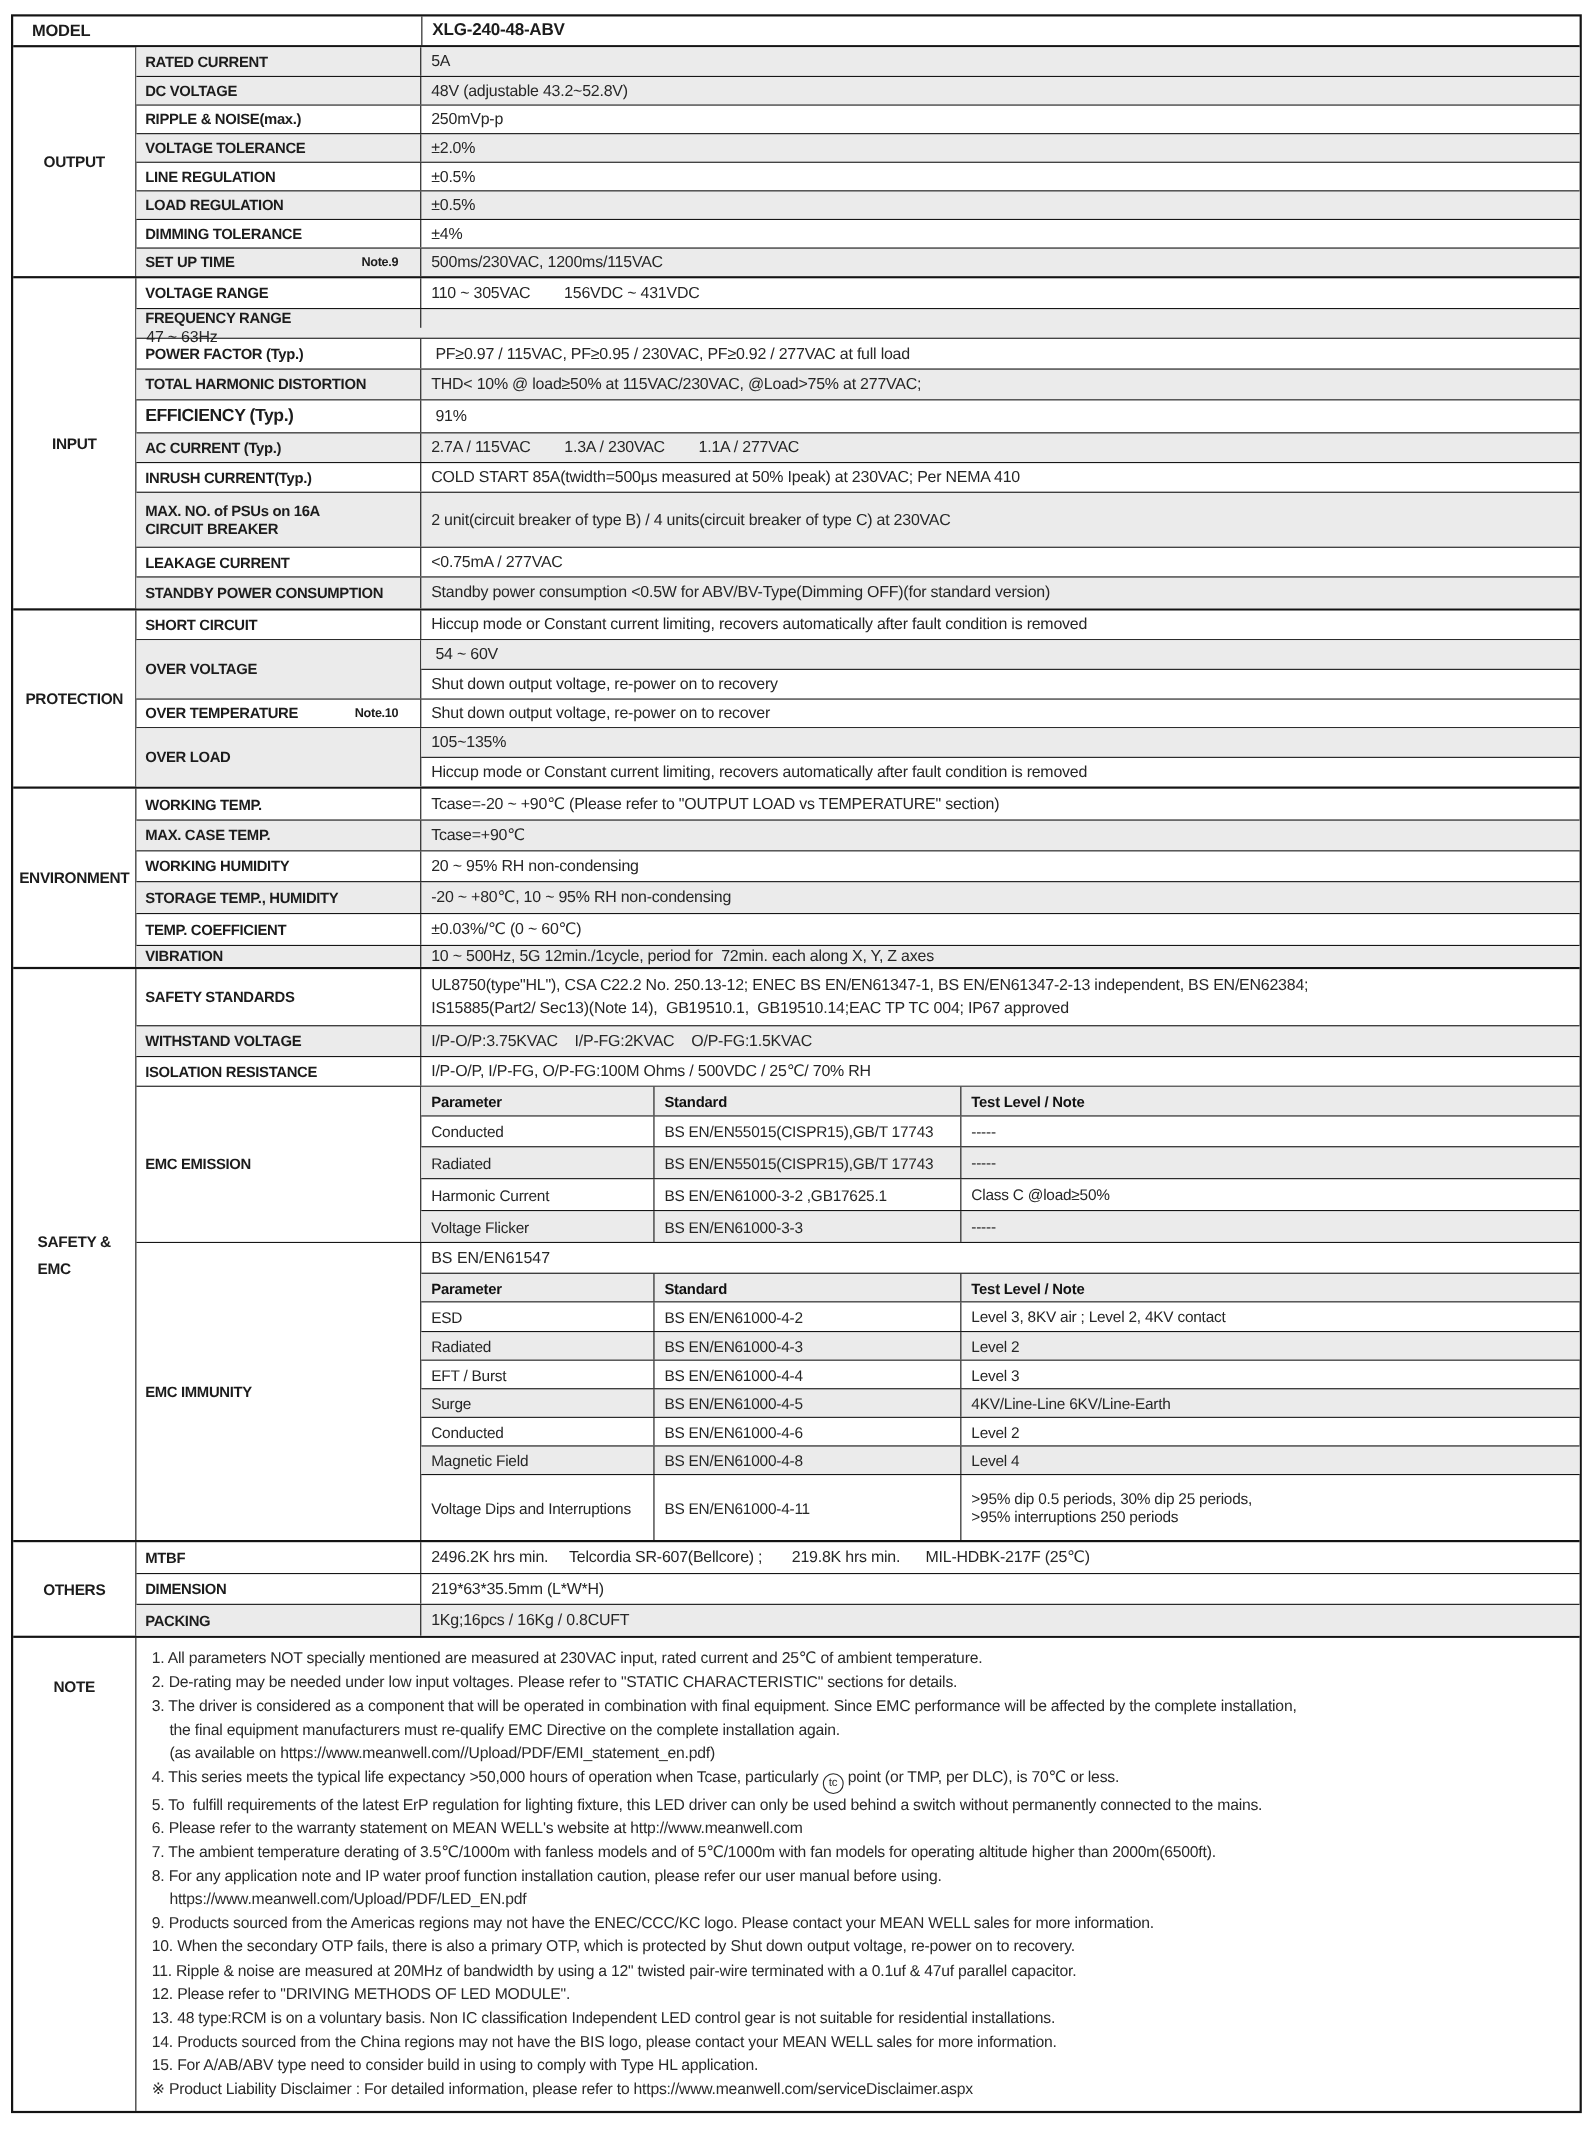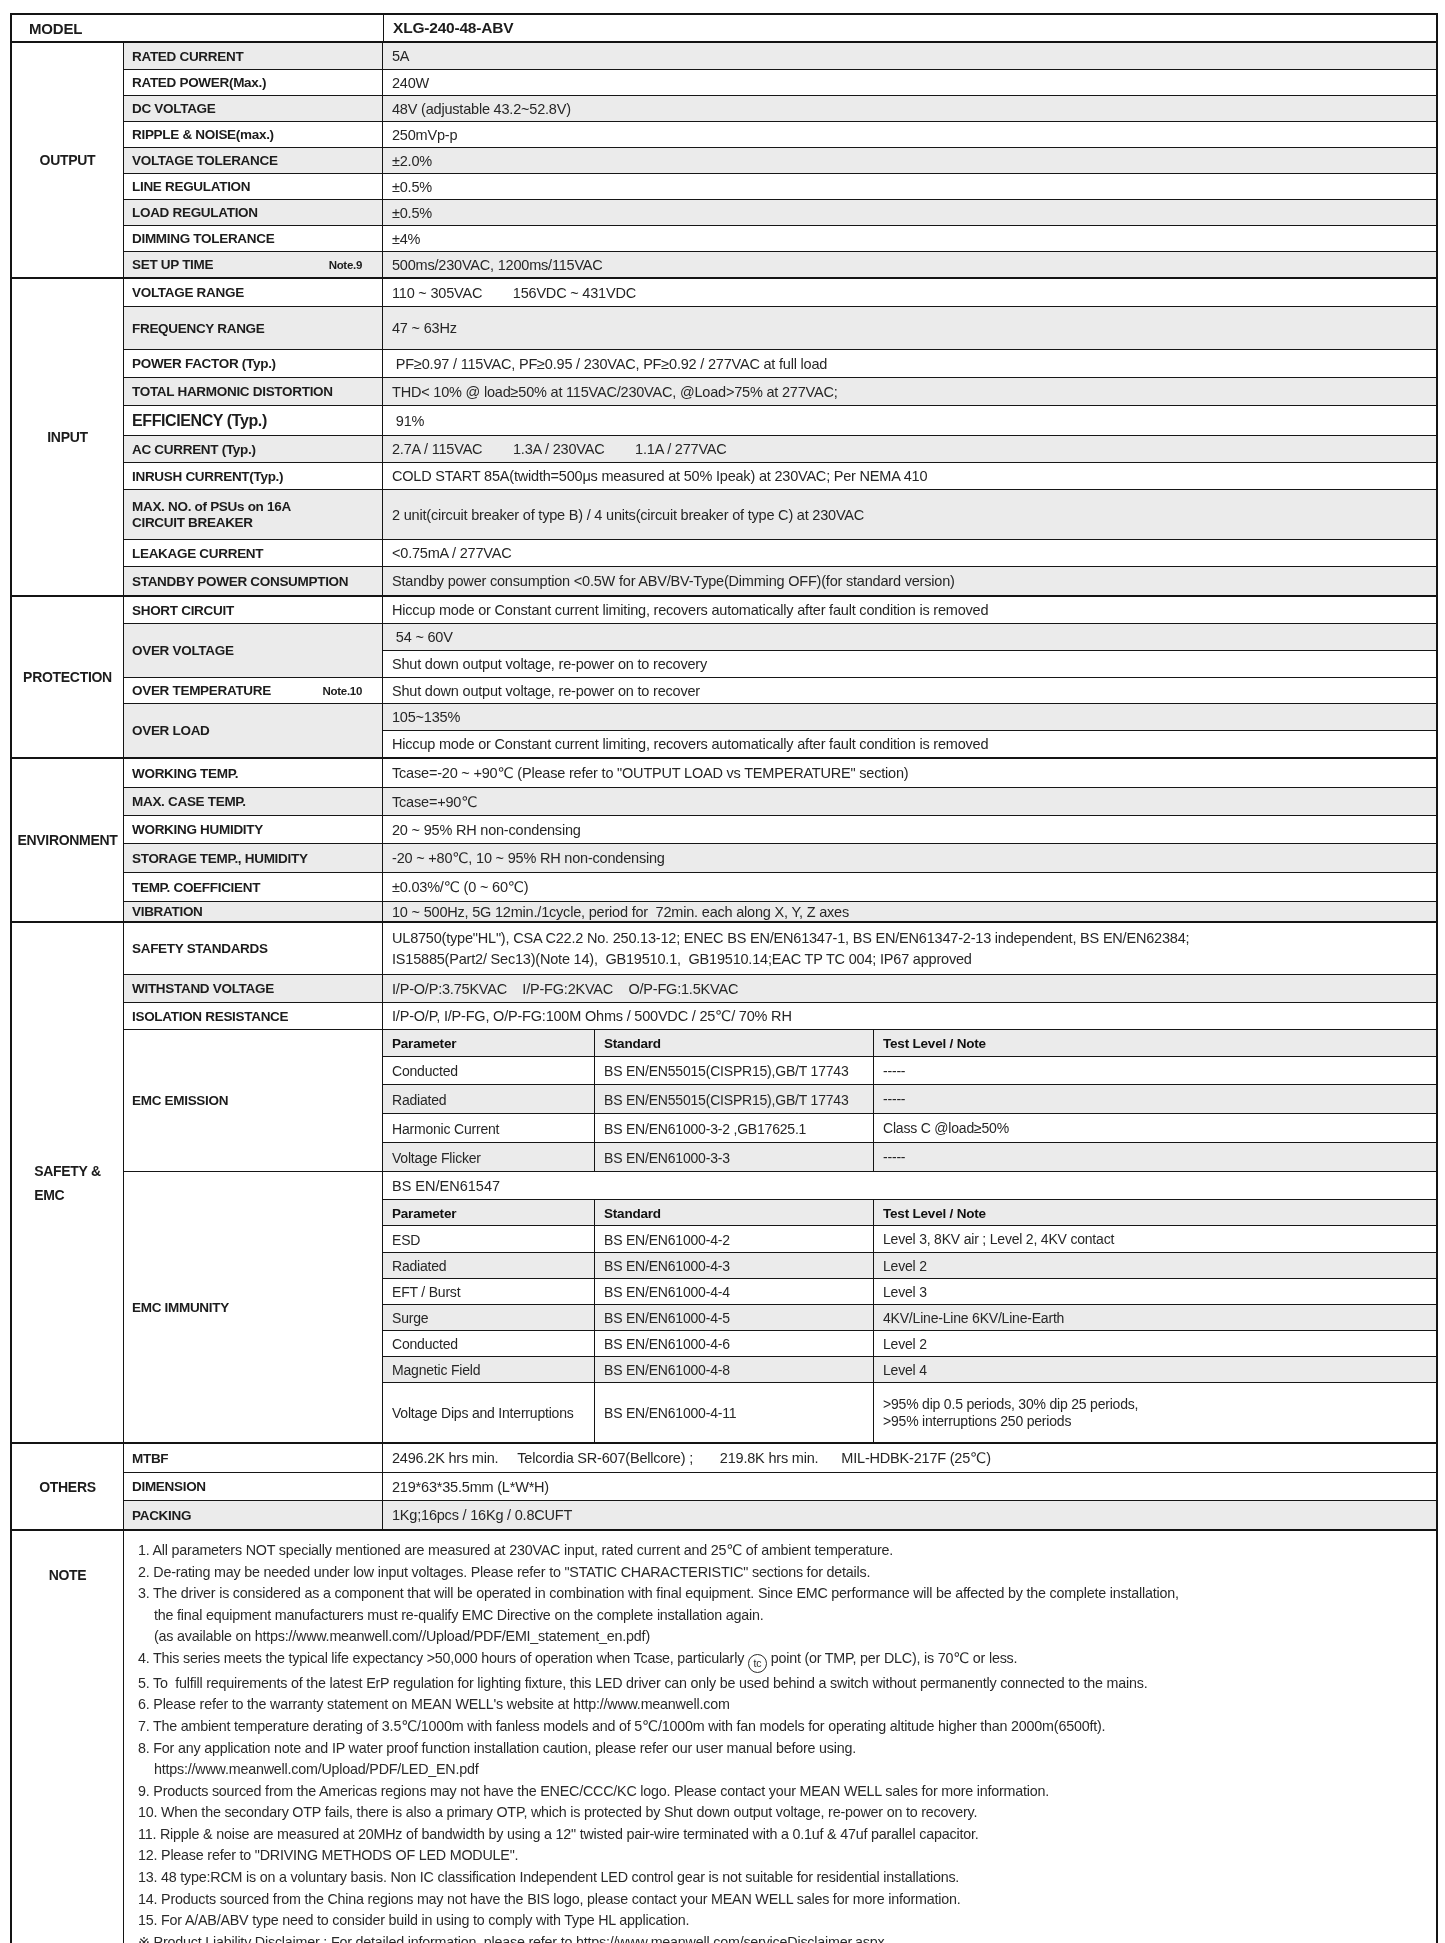--- a/index.html
+++ b/index.html
@@ -57,24 +57,20 @@
       <div class="model-value">XLG-240-48-ABV</div>
     </div>
     <div id="sections">
         <div class="section">
           <div class="sec-label">OUTPUT</div>
           <div class="sec-body">
             <div class="srow shade" style="height: 26px;">
               <div class="param"><span class="plabel">RATED CURRENT</span></div>
               <div class="value">5A</div>
             </div>
-            <div class="srow" style="height: 26px;">
-              <div class="param"><span class="plabel">RATED POWER(Max.)</span></div>
-              <div class="value">240W</div>
-            </div>
             <div class="srow shade" style="height: 26px;">
               <div class="param"><span class="plabel">DC VOLTAGE</span></div>
               <div class="value">48V (adjustable 43.2~52.8V)</div>
             </div>
             <div class="srow" style="height: 26px;">
               <div class="param"><span class="plabel">RIPPLE &amp; NOISE(max.)</span></div>
               <div class="value">250mVp-p</div>
             </div>
             <div class="srow shade" style="height: 26px;">
               <div class="param"><span class="plabel">VOLTAGE TOLERANCE</span></div>
@@ -98,21 +94,21 @@
             </div>
           </div>
         </div>
         <div class="section">
           <div class="sec-label">INPUT</div>
           <div class="sec-body">
             <div class="srow" style="height: 27px;">
               <div class="param"><span class="plabel">VOLTAGE RANGE</span></div>
               <div class="value">110 ~ 305VAC        156VDC ~ 431VDC</div>
             </div>
-            <div class="srow shade" style="height: 43px;">
+            <div class="srow shade" style="height: 27px; flex-direction: column;">
               <div class="param"><span class="plabel">FREQUENCY RANGE</span></div>
               <div class="value">47 ~ 63Hz</div>
             </div>
             <div class="srow" style="height: 28px;">
               <div class="param"><span class="plabel">POWER FACTOR (Typ.)</span></div>
               <div class="value"> PF≥0.97 / 115VAC, PF≥0.95 / 230VAC, PF≥0.92 / 277VAC at full load</div>
             </div>
             <div class="srow shade" style="height: 28px;">
               <div class="param"><span class="plabel">TOTAL HARMONIC DISTORTION</span></div>
               <div class="value">THD&lt; 10% @ load≥50% at 115VAC/230VAC, @Load&gt;75% at 277VAC;</div>

